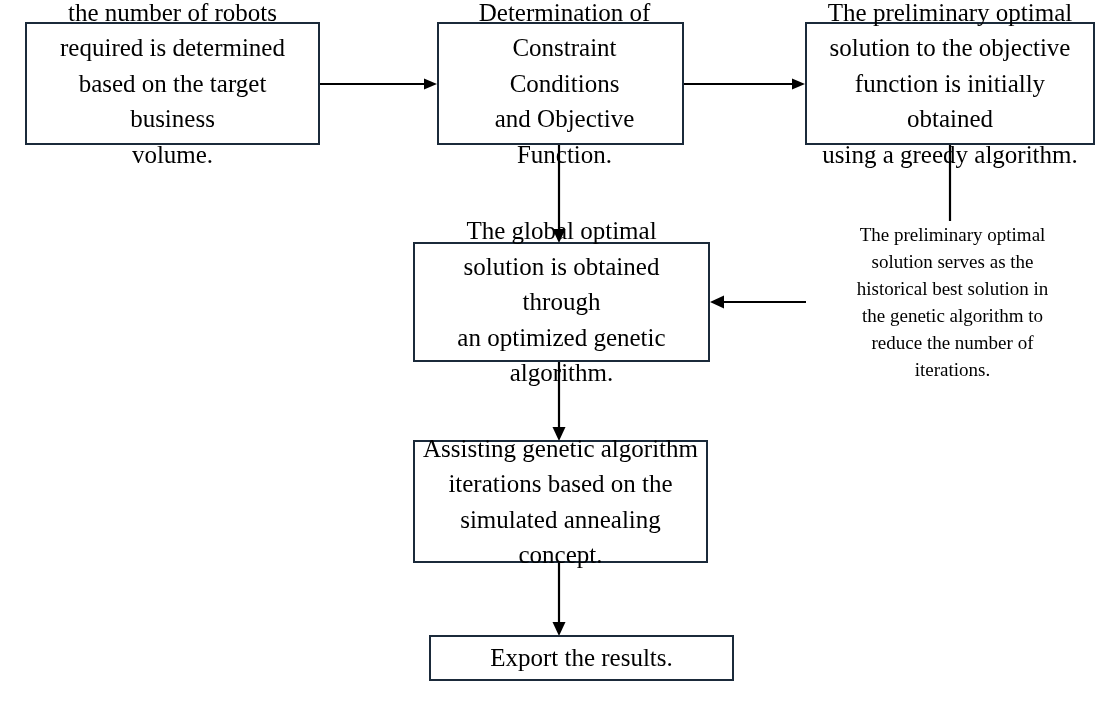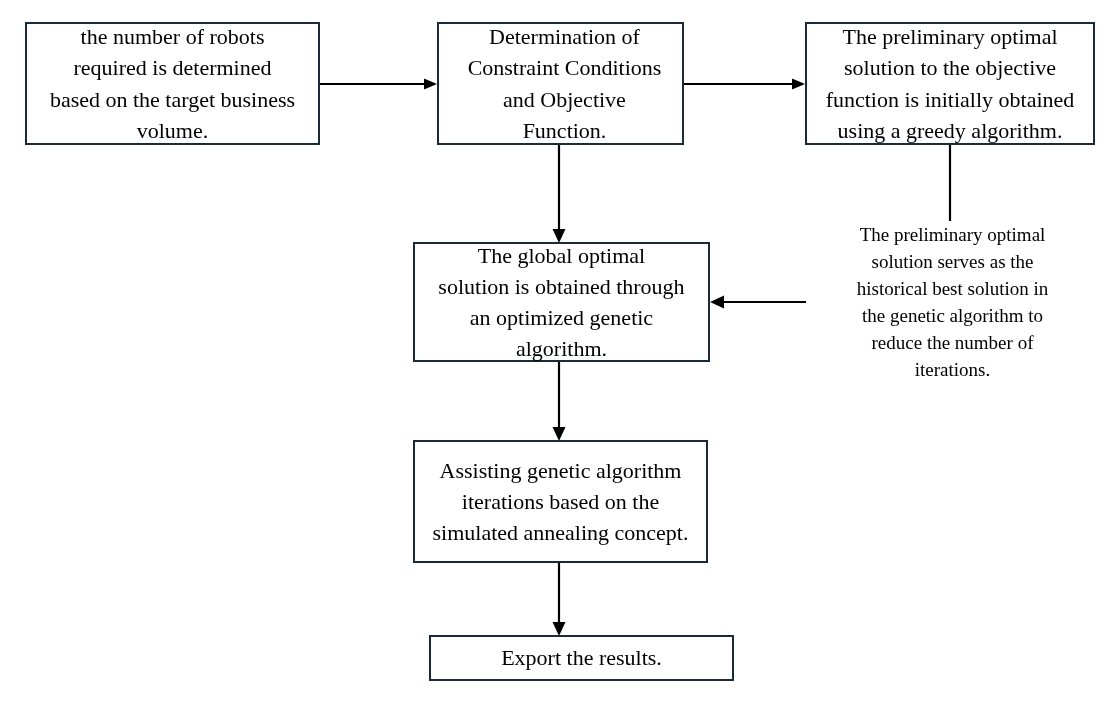--- a/index.html
+++ b/index.html
@@ -19,21 +19,21 @@
   .node {
     position: absolute;
     box-sizing: border-box;
     border: 2px solid #1b2a3a;
     background: #ffffff;
     display: flex;
     align-items: center;
     justify-content: center;
     text-align: center;
     color: #000000;
-    font-size: 22px;
+    font-size: 25px;
     line-height: 1.42;
     padding: 4px 8px;
     white-space: pre-line;
   }
   .note {
     position: absolute;
     box-sizing: border-box;
     background: transparent;
     border: none;
     display: flex;

